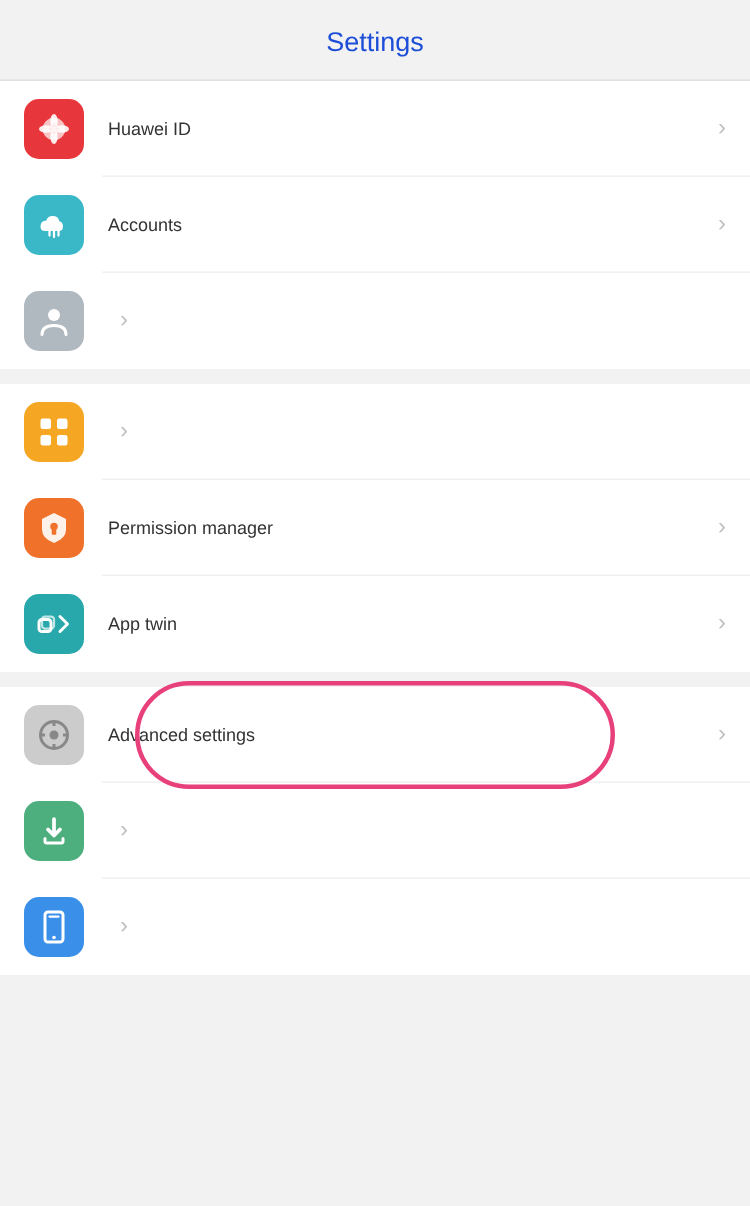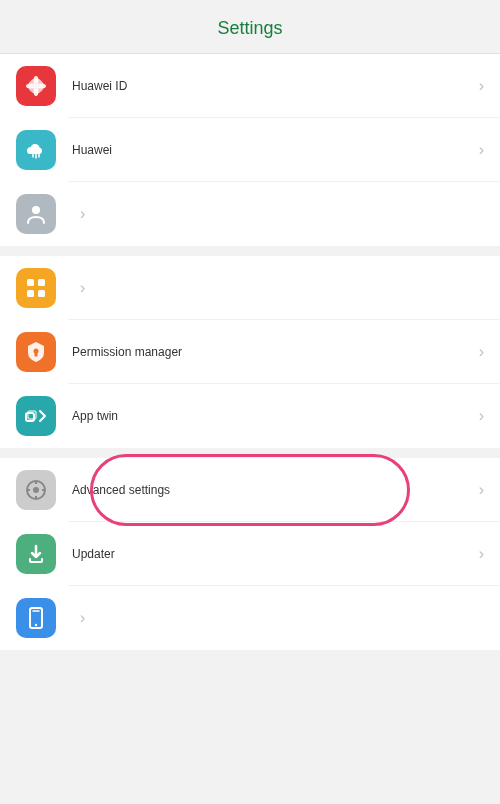--- a/index.html
+++ b/index.html
@@ -13,21 +13,21 @@
       height: 804px;
       background-color: #f2f2f2;
       font-family: 'Helvetica Neue', Helvetica, Arial, sans-serif;
       overflow: hidden;
     }
 
     .page-title {
       text-align: center;
       font-size: 18px;
       font-weight: 500;
-      color: #15803d;
+      color: #1d4ed8;
       padding: 18px 0 14px 0;
       background-color: #f2f2f2;
     }
 
     .divider {
       height: 1px;
       background-color: #e0e0e0;
       margin: 0;
     }
 
@@ -166,21 +166,21 @@
       <span class="chevron">›</span>
     </div>
 
     <div class="settings-item">
       <div class="icon-wrap icon-hicloud">
         <svg class="icon-svg" viewBox="0 0 26 26" fill="none">
           <path d="M7 17 Q4 17 4 14 Q4 10 8 10 Q8.5 7 12 7 Q16 7 16.5 10.5 Q19 11 19 14 Q19 17 16 17 Z" fill="white"></path>
           <path d="M10 17 L10 20 M13 17 L13 21 M16 17 L16 20" stroke="white" stroke-width="1.5" stroke-linecap="round"></path>
         </svg>
       </div>
-      <span class="item-label">Huawei</span>
+      <span class="item-label">Accounts</span>
       <span class="chevron">›</span>
     </div>
 
     <div class="settings-item">
       <div class="icon-wrap icon-accounts">
         <svg class="icon-svg" viewBox="0 0 26 26" fill="none">
           <circle cx="13" cy="9" r="4" fill="white"></circle>
           <path d="M5 22 Q5 16 13 16 Q21 16 21 22" stroke="white" stroke-width="2" fill="none" stroke-linecap="round"></path>
         </svg>
       </div>
@@ -245,21 +245,20 @@
       <span class="chevron">›</span>
     </div>
 
     <div class="settings-item">
       <div class="icon-wrap icon-updater">
         <svg class="icon-svg" viewBox="0 0 26 26" fill="none">
           <path d="M13 5 L13 16 M9 12 L13 16 L17 12" stroke="white" stroke-width="2.5" stroke-linecap="round" stroke-linejoin="round"></path>
           <path d="M7 18 L7 20 Q7 21 8 21 L18 21 Q19 21 19 20 L19 18" stroke="white" stroke-width="2" stroke-linecap="round" fill="none"></path>
         </svg>
       </div>
-      <span class="item-label">Updater</span>
       <span class="chevron">›</span>
     </div>
 
     <div class="settings-item">
       <div class="icon-wrap icon-aboutphone">
         <svg class="icon-svg" viewBox="0 0 26 26" fill="none">
           <rect x="7" y="3" width="12" height="20" rx="2" stroke="white" stroke-width="2" fill="none"></rect>
           <circle cx="13" cy="20" r="1.2" fill="white"></circle>
           <line x1="10" y1="6" x2="16" y2="6" stroke="white" stroke-width="1.5" stroke-linecap="round"></line>
         </svg>

